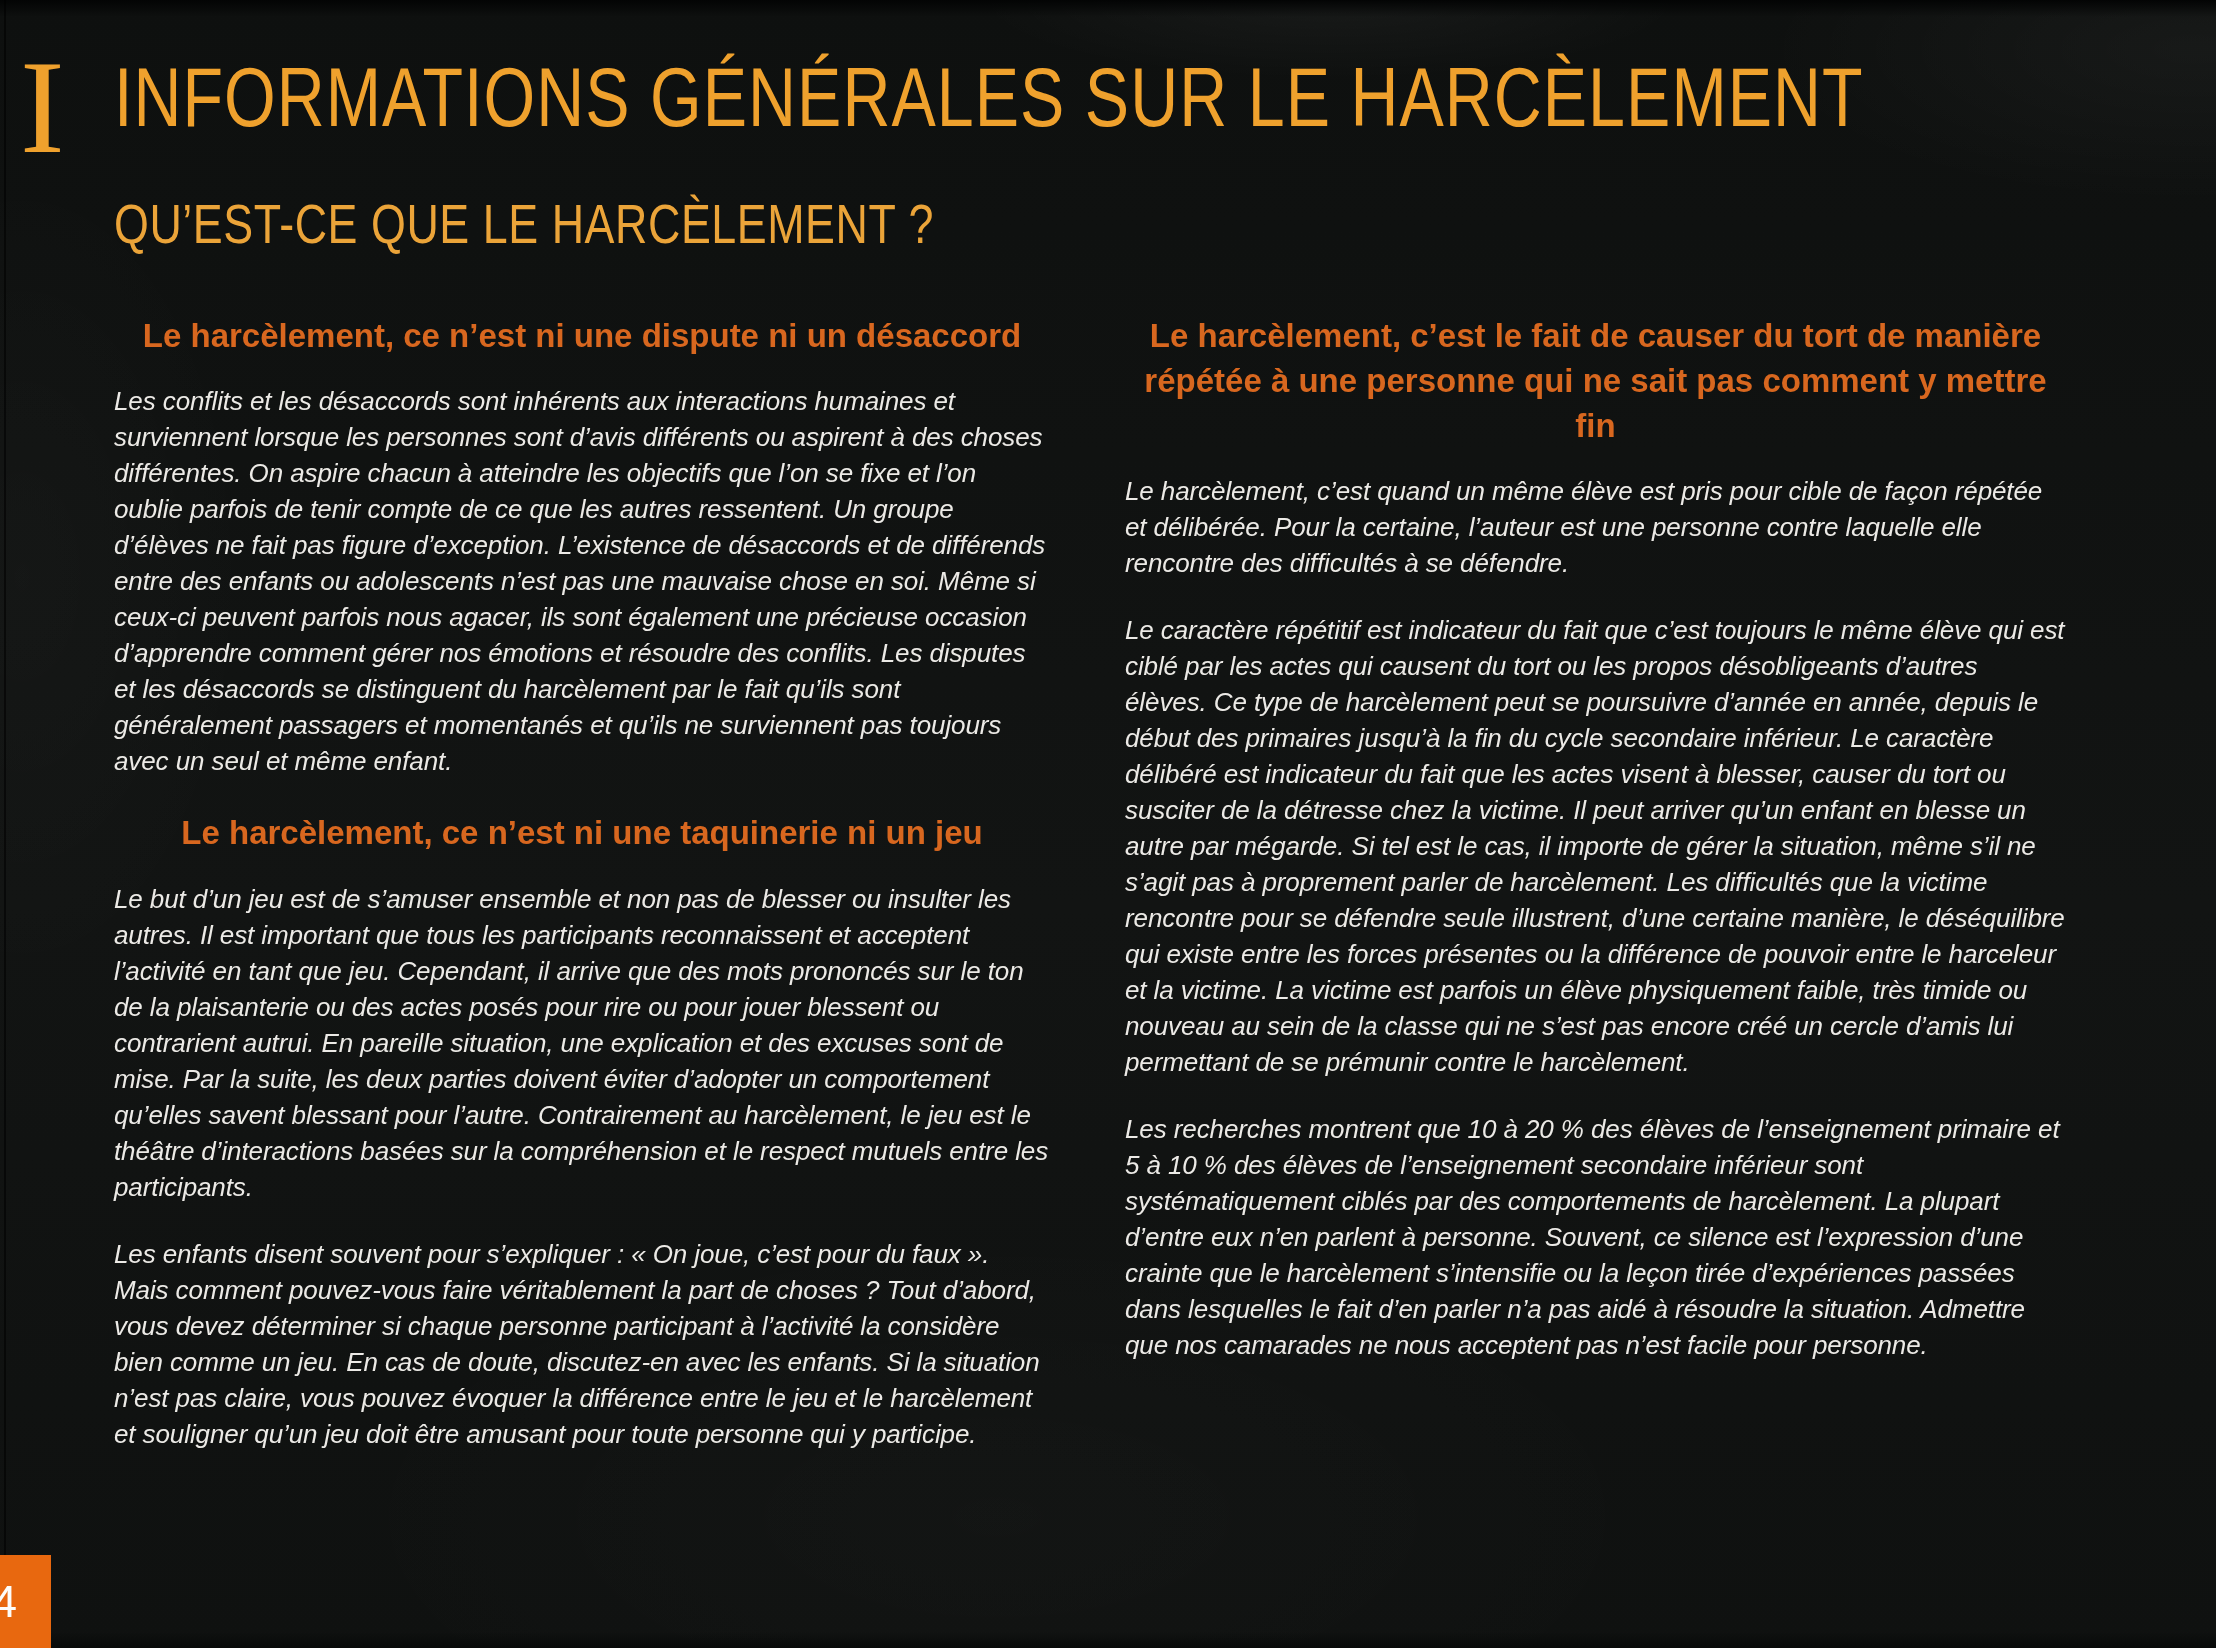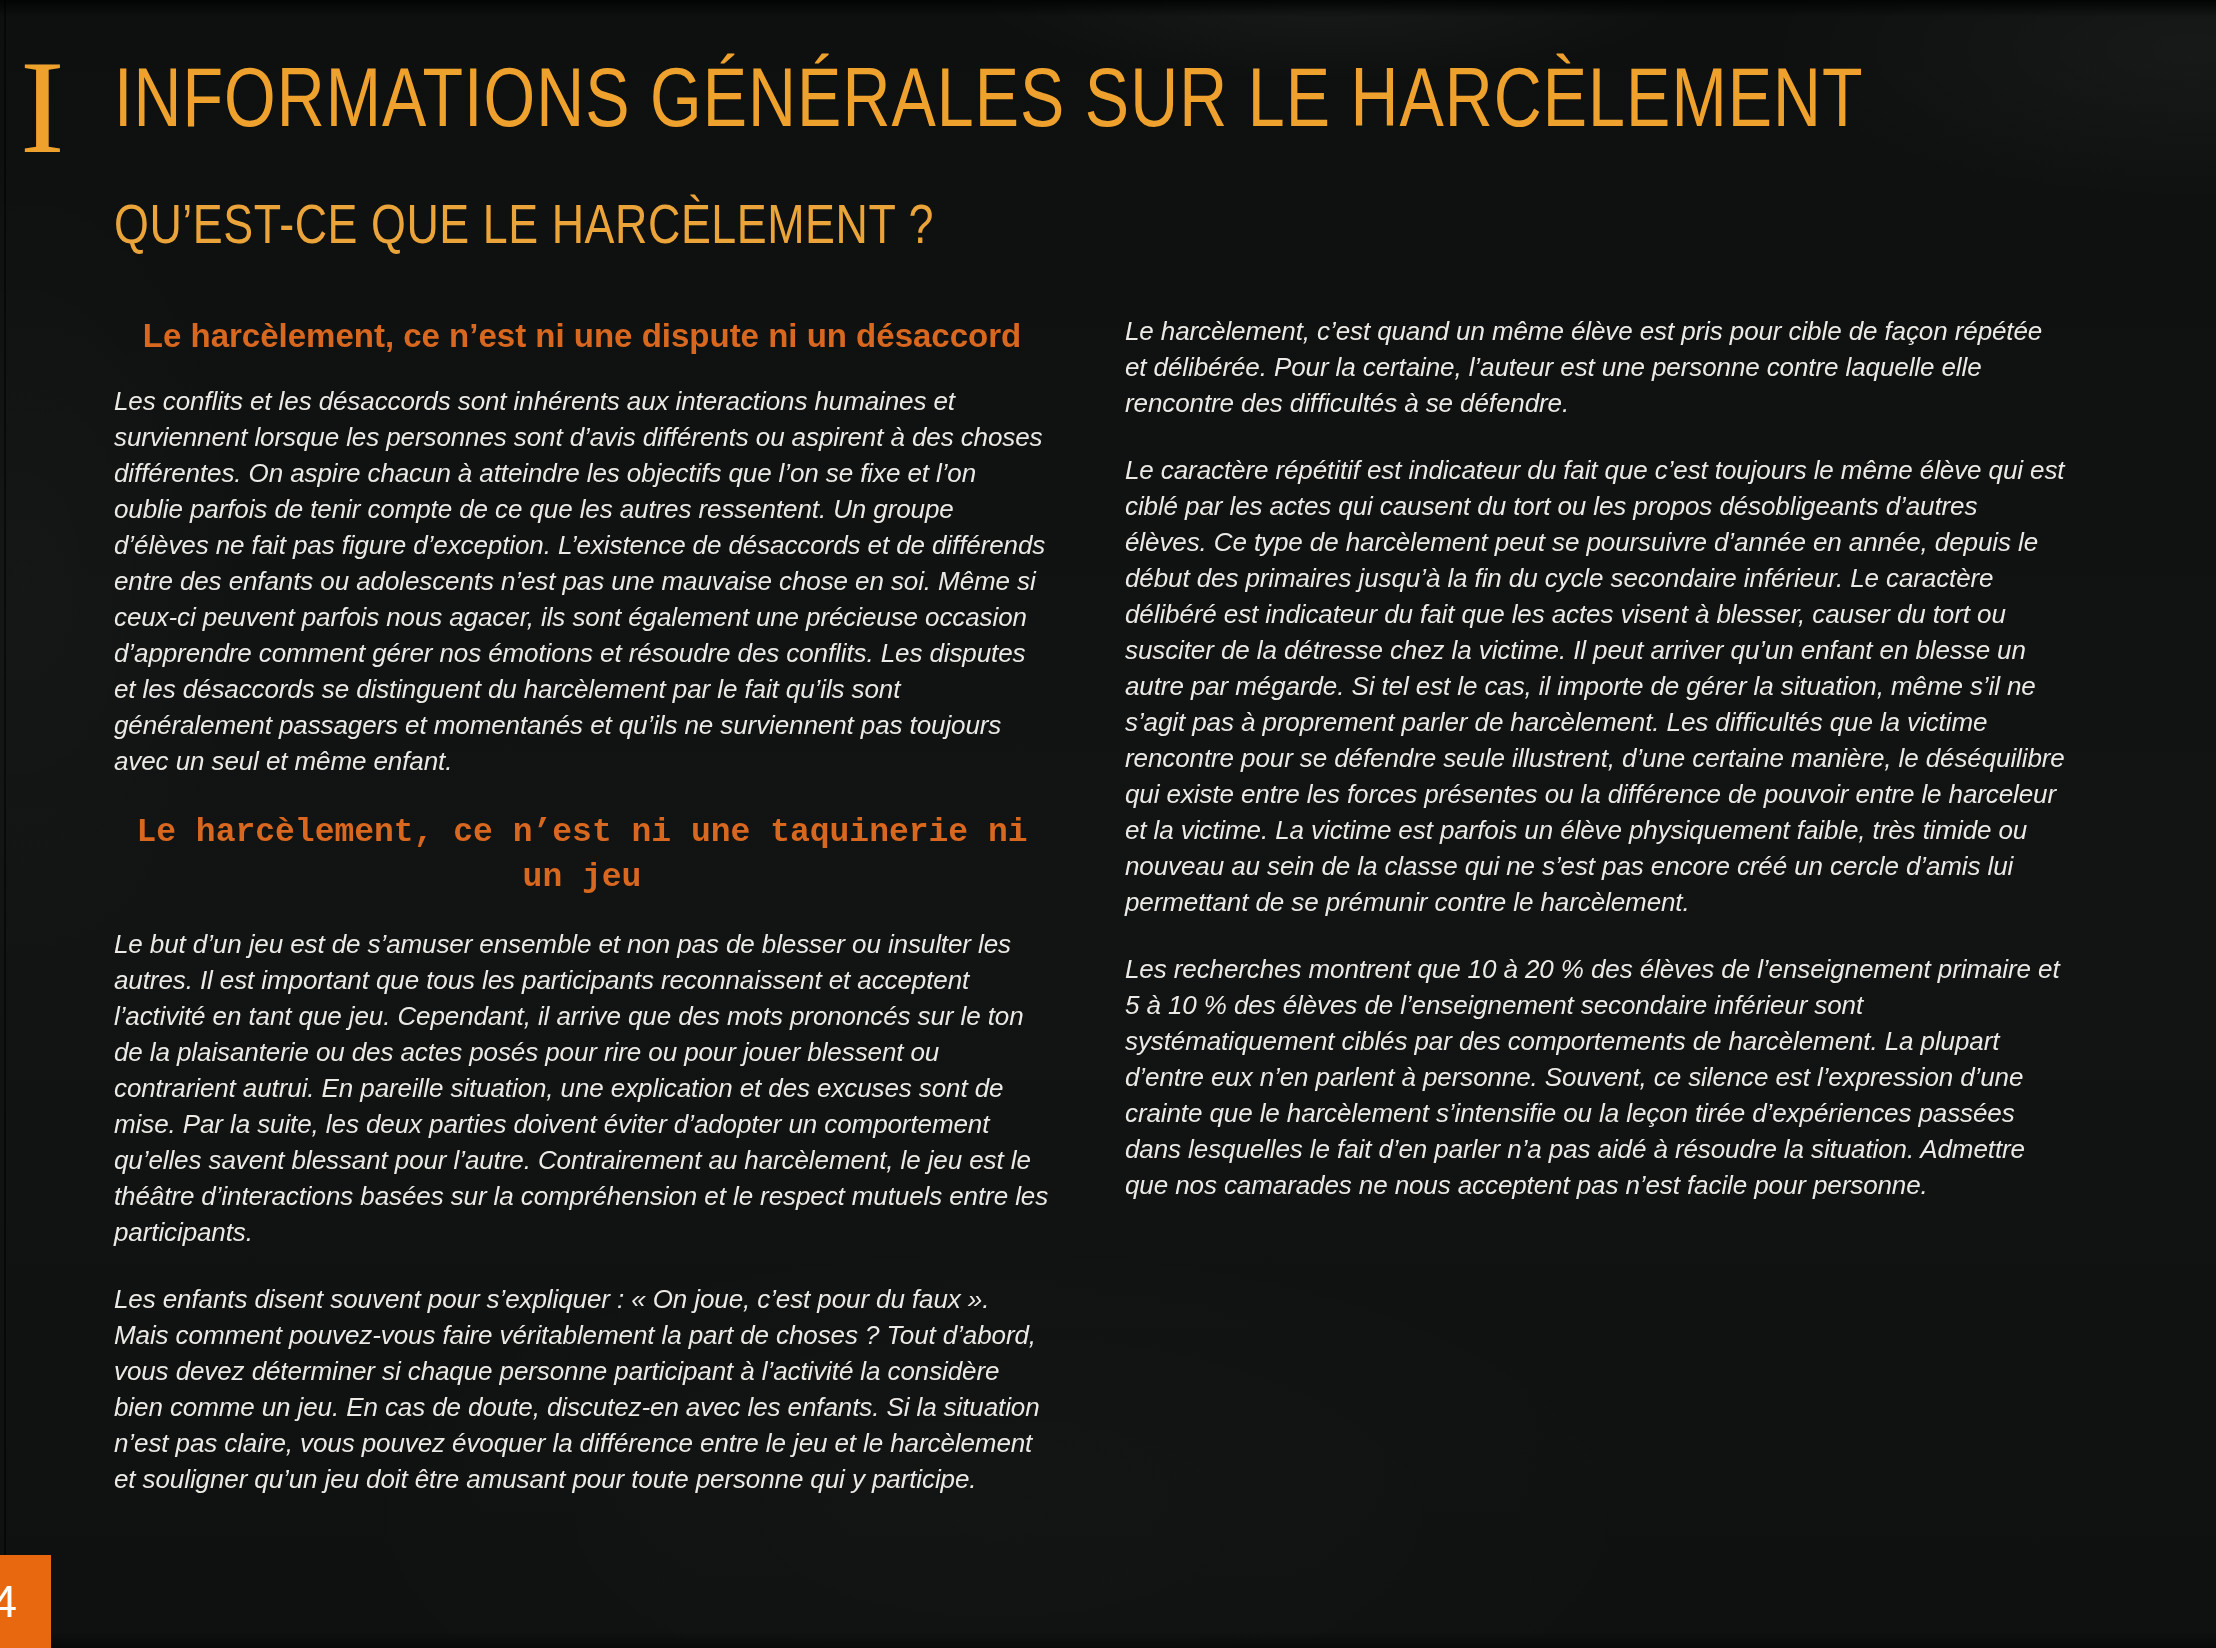--- a/index.html
+++ b/index.html
@@ -58,21 +58,21 @@
   .col{position:absolute;top:313px;}
   .col-left{left:114px;width:936px;}
   .col-right{left:1125px;width:941px;}
   .col h3{
     margin:0 0 25.4px 0;
     font-size:33px;line-height:45px;font-weight:700;
     color:var(--heading-orange);
     letter-spacing:0;
     text-align:center;
   }
-  .col h3.follow{margin-top:31px;font-family:Liberation Mono, monospace;}
+  .col h3.follow{margin-top:31px;}
   .col p{
     margin:0 0 31px 0;
     font-size:26px;line-height:36px;font-weight:400;
     color:var(--body-text);
     letter-spacing:-0.1px;
     font-style:italic;
   }
   .page-number-box{
     position:absolute;left:0;bottom:0;width:51px;height:94px;z-index:2;
     background:var(--badge-orange);
@@ -102,20 +102,21 @@
   <div class="col col-left">
     <h3>Le harcèlement, ce n’est ni une dispute ni un désaccord</h3>
     <p>Les conflits et les désaccords sont inhérents aux interactions humaines et surviennent lorsque les personnes sont d’avis différents ou aspirent à des choses différentes. On aspire chacun à atteindre les objectifs que l’on se fixe et l’on oublie parfois de tenir compte de ce que les autres ressentent. Un groupe d’élèves ne fait pas figure d’exception. L’existence de désaccords et de différends entre des enfants ou adolescents n’est pas une mauvaise chose en soi. Même si ceux-ci peuvent parfois nous agacer, ils sont également une précieuse occasion d’apprendre comment gérer nos émotions et résoudre des conflits. Les disputes et les désaccords se distinguent du harcèlement par le fait qu’ils sont généralement passagers et momentanés et qu’ils ne surviennent pas toujours avec un seul et même enfant.</p>
 
     <h3 class="follow">Le harcèlement, ce n’est ni une taquinerie ni un jeu</h3>
     <p>Le but d’un jeu est de s’amuser ensemble et non pas de blesser ou insulter les autres. Il est important que tous les participants reconnaissent et acceptent l’activité en tant que jeu. Cependant, il arrive que des mots prononcés sur le ton de la plaisanterie ou des actes posés pour rire ou pour jouer blessent ou contrarient autrui. En pareille situation, une explication et des excuses sont de mise. Par la suite, les deux parties doivent éviter d’adopter un comportement qu’elles savent blessant pour l’autre. Contrairement au harcèlement, le jeu est le théâtre d’interactions basées sur la compréhension et le respect mutuels entre les participants.</p>
     <p>Les enfants disent souvent pour s’expliquer : « On joue, c’est pour du faux ». Mais comment pouvez-vous faire véritablement la part de choses ? Tout d’abord, vous devez déterminer si chaque personne participant à l’activité la considère bien comme un jeu. En cas de doute, discutez-en avec les enfants. Si la situation n’est pas claire, vous pouvez évoquer la différence entre le jeu et le harcèlement et souligner qu’un jeu doit être amusant pour toute personne qui y participe.</p>
   </div>
 
   <div class="col col-right">
+    <h3>Le harcèlement, c’est le fait de causer du tort de manière répétée à une personne qui ne sait pas comment y mettre fin</h3>
     <p>Le harcèlement, c’est quand un même élève est pris pour cible de façon répétée et délibérée. Pour la certaine, l’auteur est une personne contre laquelle elle rencontre des difficultés à se défendre.</p>
     <p>Le caractère répétitif est indicateur du fait que c’est toujours le même élève qui est ciblé par les actes qui causent du tort ou les propos désobligeants d’autres élèves. Ce type de harcèlement peut se poursuivre d’année en année, depuis le début des primaires jusqu’à la fin du cycle secondaire inférieur. Le caractère délibéré est indicateur du fait que les actes visent à blesser, causer du tort ou susciter de la détresse chez la victime. Il peut arriver qu’un enfant en blesse un autre par mégarde. Si tel est le cas, il importe de gérer la situation, même s’il ne s’agit pas à proprement parler de harcèlement. Les difficultés que la victime rencontre pour se défendre seule illustrent, d’une certaine manière, le déséquilibre qui existe entre les forces présentes ou la différence de pouvoir entre le harceleur et la victime. La victime est parfois un élève physiquement faible, très timide ou nouveau au sein de la classe qui ne s’est pas encore créé un cercle d’amis lui permettant de se prémunir contre le harcèlement.</p>
     <p>Les recherches montrent que 10 à 20 % des élèves de l’enseignement primaire et 5 à 10 % des élèves de l’enseignement secondaire inférieur sont systématiquement ciblés par des comportements de harcèlement. La plupart d’entre eux n’en parlent à personne.  Souvent, ce silence est l’expression d’une crainte que le harcèlement s’intensifie ou la leçon tirée d’expériences passées dans lesquelles le fait d’en parler n’a pas aidé à résoudre la situation. Admettre que nos camarades ne nous acceptent pas n’est facile pour personne.</p>
   </div>
 
   <div class="page-number-box">
     <span>4</span>
   </div>
 
 </div>

